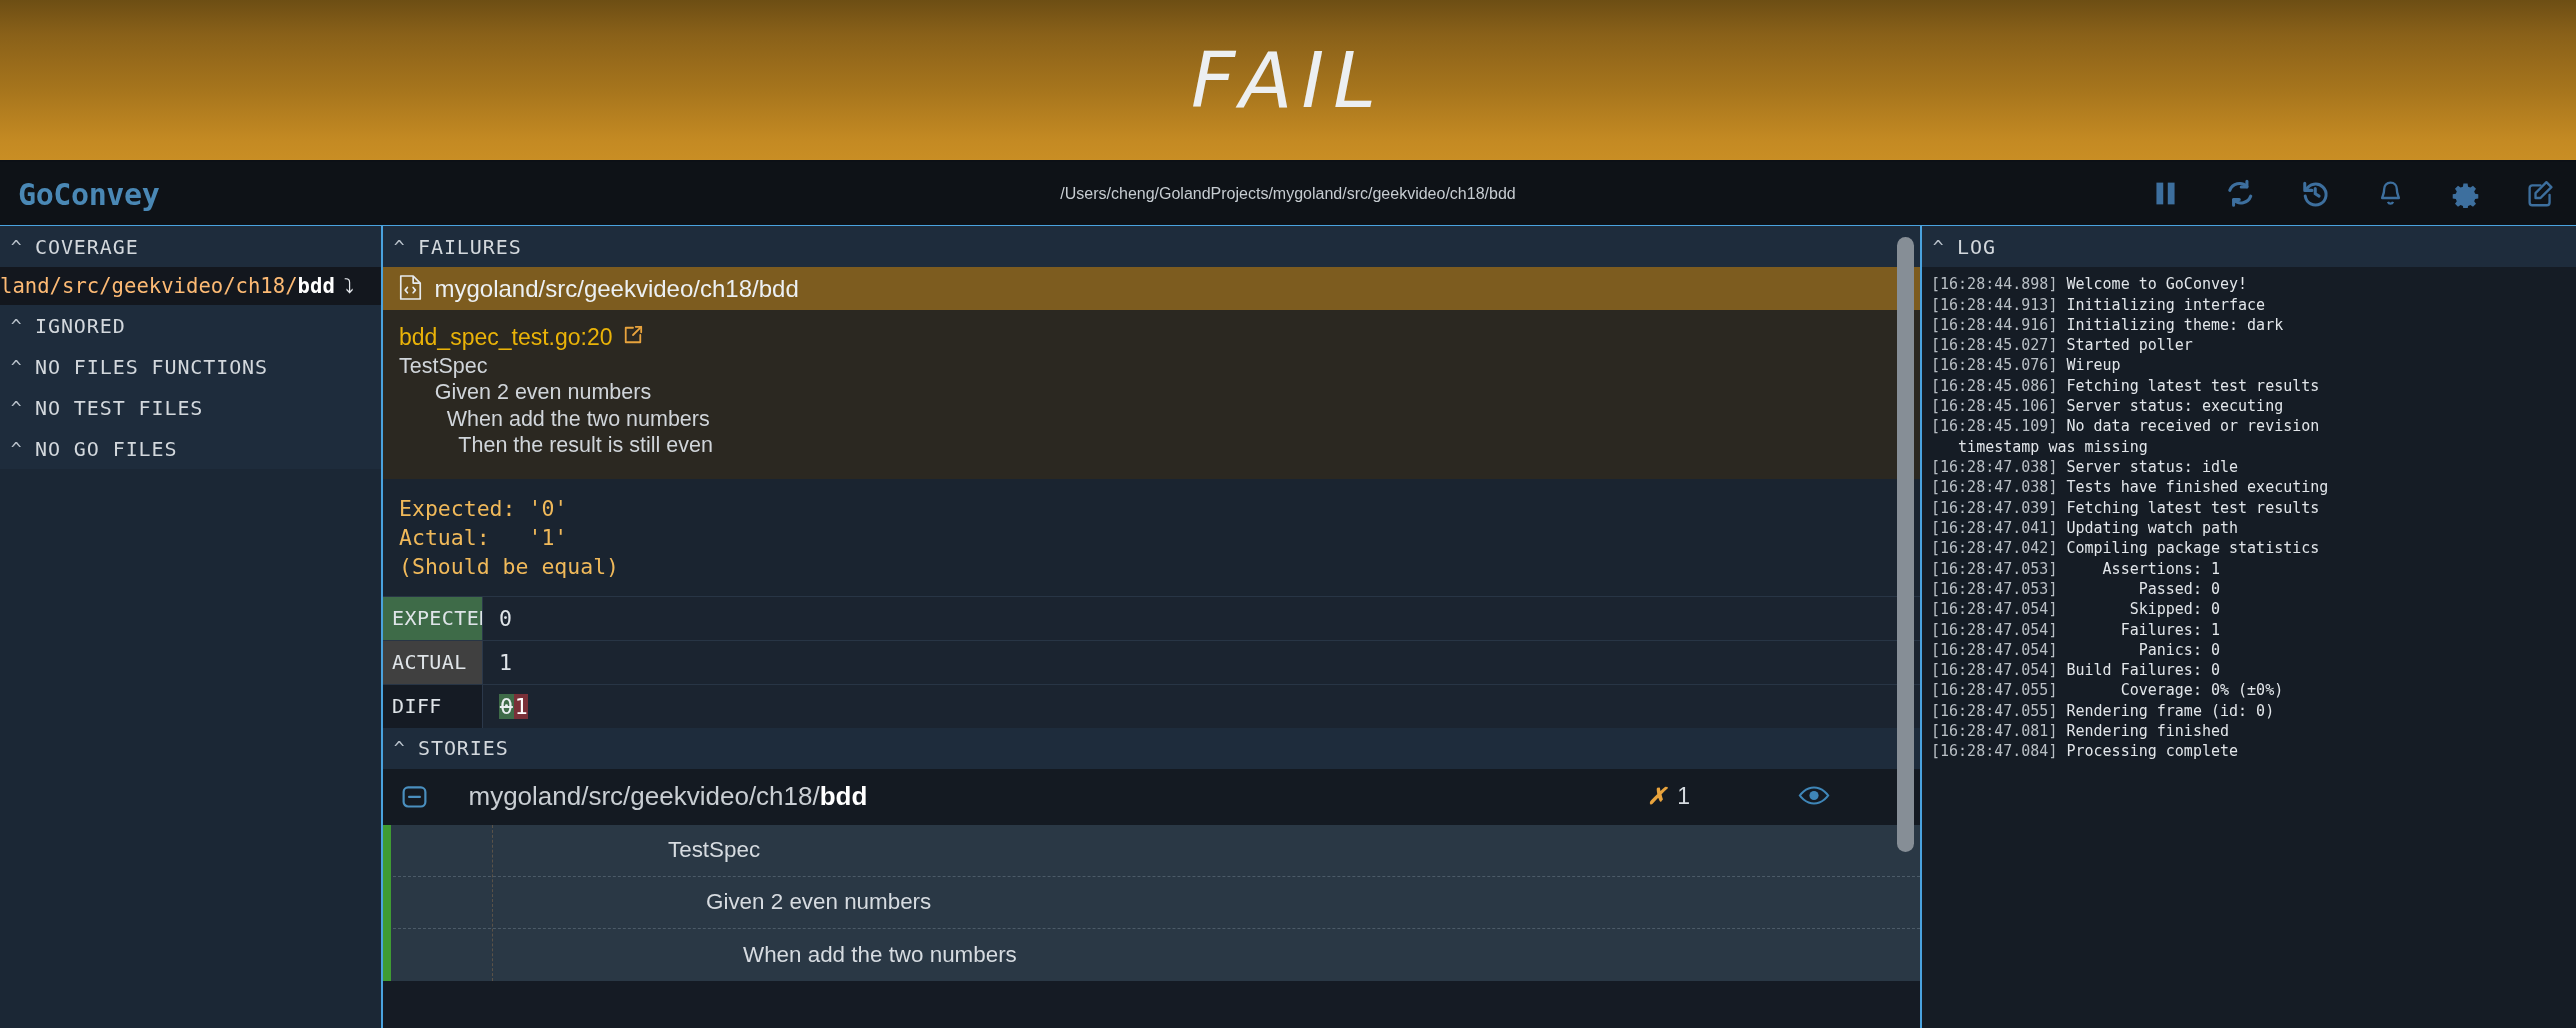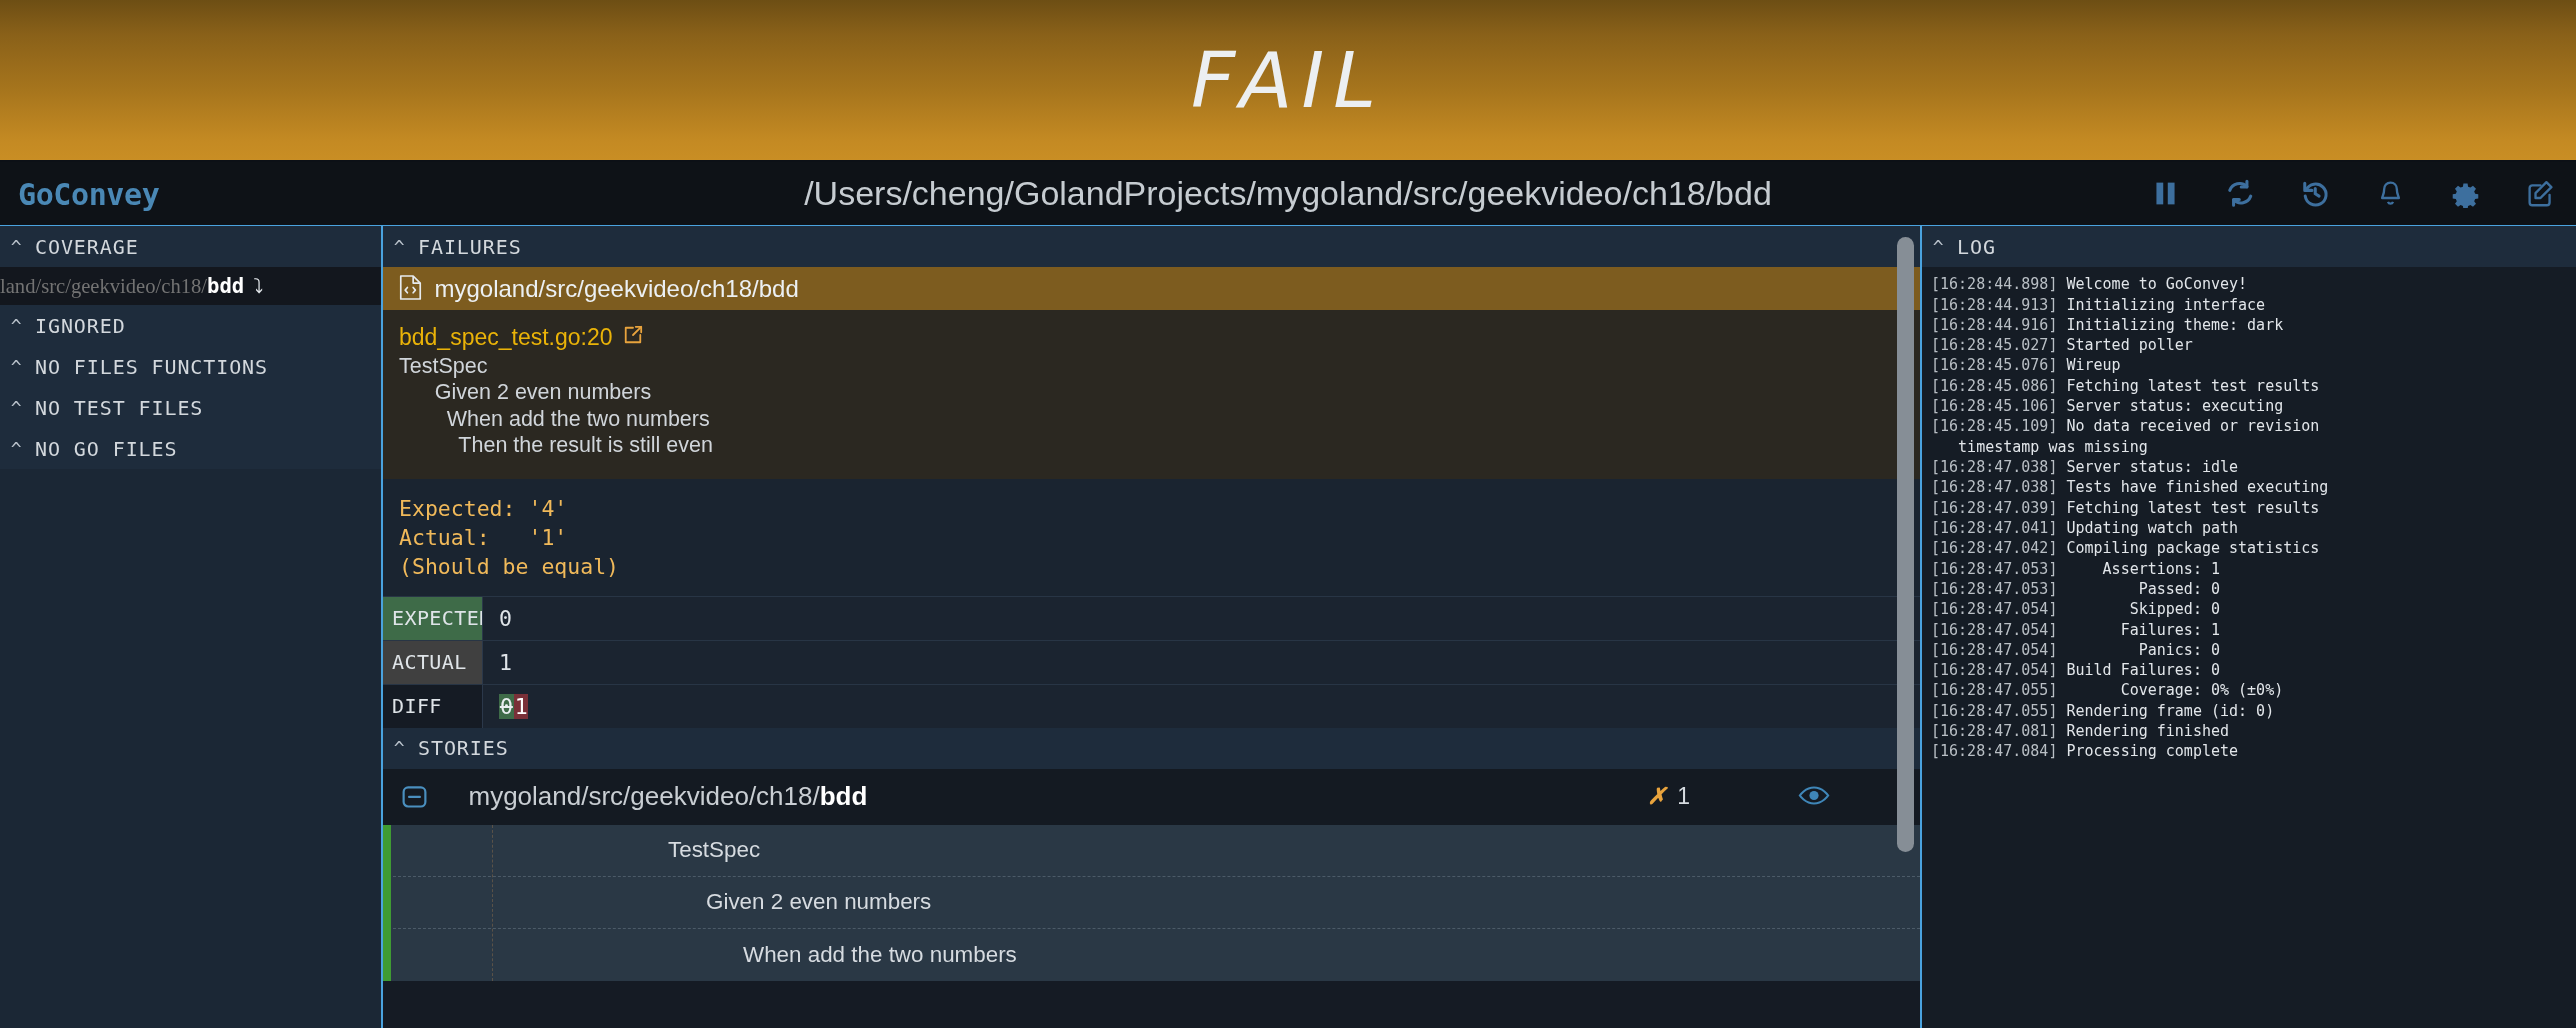--- a/index.html
+++ b/index.html
@@ -30,21 +30,21 @@
     display: flex; align-items: center; position: relative;
     border-bottom: 1.8px solid #4aa3df;
   }
   .brand {
     position: absolute; left: 18px; top: 50%; transform: translateY(-50%);
     font-family: "DejaVu Sans Mono", monospace;
     font-size: 30px; font-weight: bold; color: #4a88b5; letter-spacing: -0.4px;
   }
   .path-title {
     width: 100%; text-align: center;
-    font-size: 34px; color: #c6ccd1; font-weight: 400;
+    font-size: 16px; color: #c6ccd1; font-weight: 400;
     font-family: "Liberation Sans", sans-serif;
   }
   .toolbar { position: absolute; right: 20px; top: 50%; transform: translateY(-50%); display: flex; align-items: center; gap: 43px; }
   .ticon { width: 32px; height: 32px; display: flex; align-items: center; justify-content: center; cursor: pointer; }
   .ticon svg { display: block; }
 
   
   .body { flex: 1 1 auto; display: flex; min-height: 0; }
 
   
@@ -58,21 +58,21 @@
     padding-left: 10.8px; background: #1e2c3c;
     font-family: "DejaVu Sans Mono", monospace;
     font-size: 20px; color: #d3d8dd; letter-spacing: 0.9px; cursor: pointer;
   }
   .caret { color: #b9c2cb; font-size: 18px; line-height: 1; display: inline-block; }
   .cov-item {
     background: #13171e; height: 38px; display: flex; align-items: center;
     font-family: "DejaVu Sans Mono", monospace; font-size: 20.6px; color: #e4e8ec;
     padding-left: 0px; white-space: nowrap; overflow: hidden; cursor: pointer;
   }
-  .cov-item .dim { color: #737373; font-family: Liberation Serif, serif; }
+  .cov-item .dim { color: #fdba74; }
   .cov-item b { color: #ffffff; }
   .cov-arrow { margin-left: 9px; color: #e4e8ec; font-size: 20px; }
   .sidebar-fill { flex: 1 1 auto; background: #1b2735; }
 
   
   .center {
     flex: 1 1 auto; min-width: 0; display: flex; flex-direction: column;
     background: #151b24; position: relative; border-right: 2.7px solid #4aa3df;
   }
   .center-scroll { flex: 1 1 auto; overflow: hidden; position: relative; }
@@ -274,21 +274,21 @@
                   <path d="M20 2l-9 9"></path>
               </svg>
             </span>
           </div>
           <div class="story-line">TestSpec
       Given 2 even numbers
         When add the two numbers
           Then the result is still even</div>
         </div>
 
-        <div class="assert-block">Expected: '4'
+        <div class="assert-block">Expected: '0'
 Actual:   '1'
 (Should be equal)</div>
 
         <div class="cmp-table">
           <div class="cmp-row">
             <div class="cmp-key exp">EXPECTED</div>
             <div class="cmp-val">0</div>
           </div>
           <div class="cmp-row">
             <div class="cmp-key act">ACTUAL</div>

